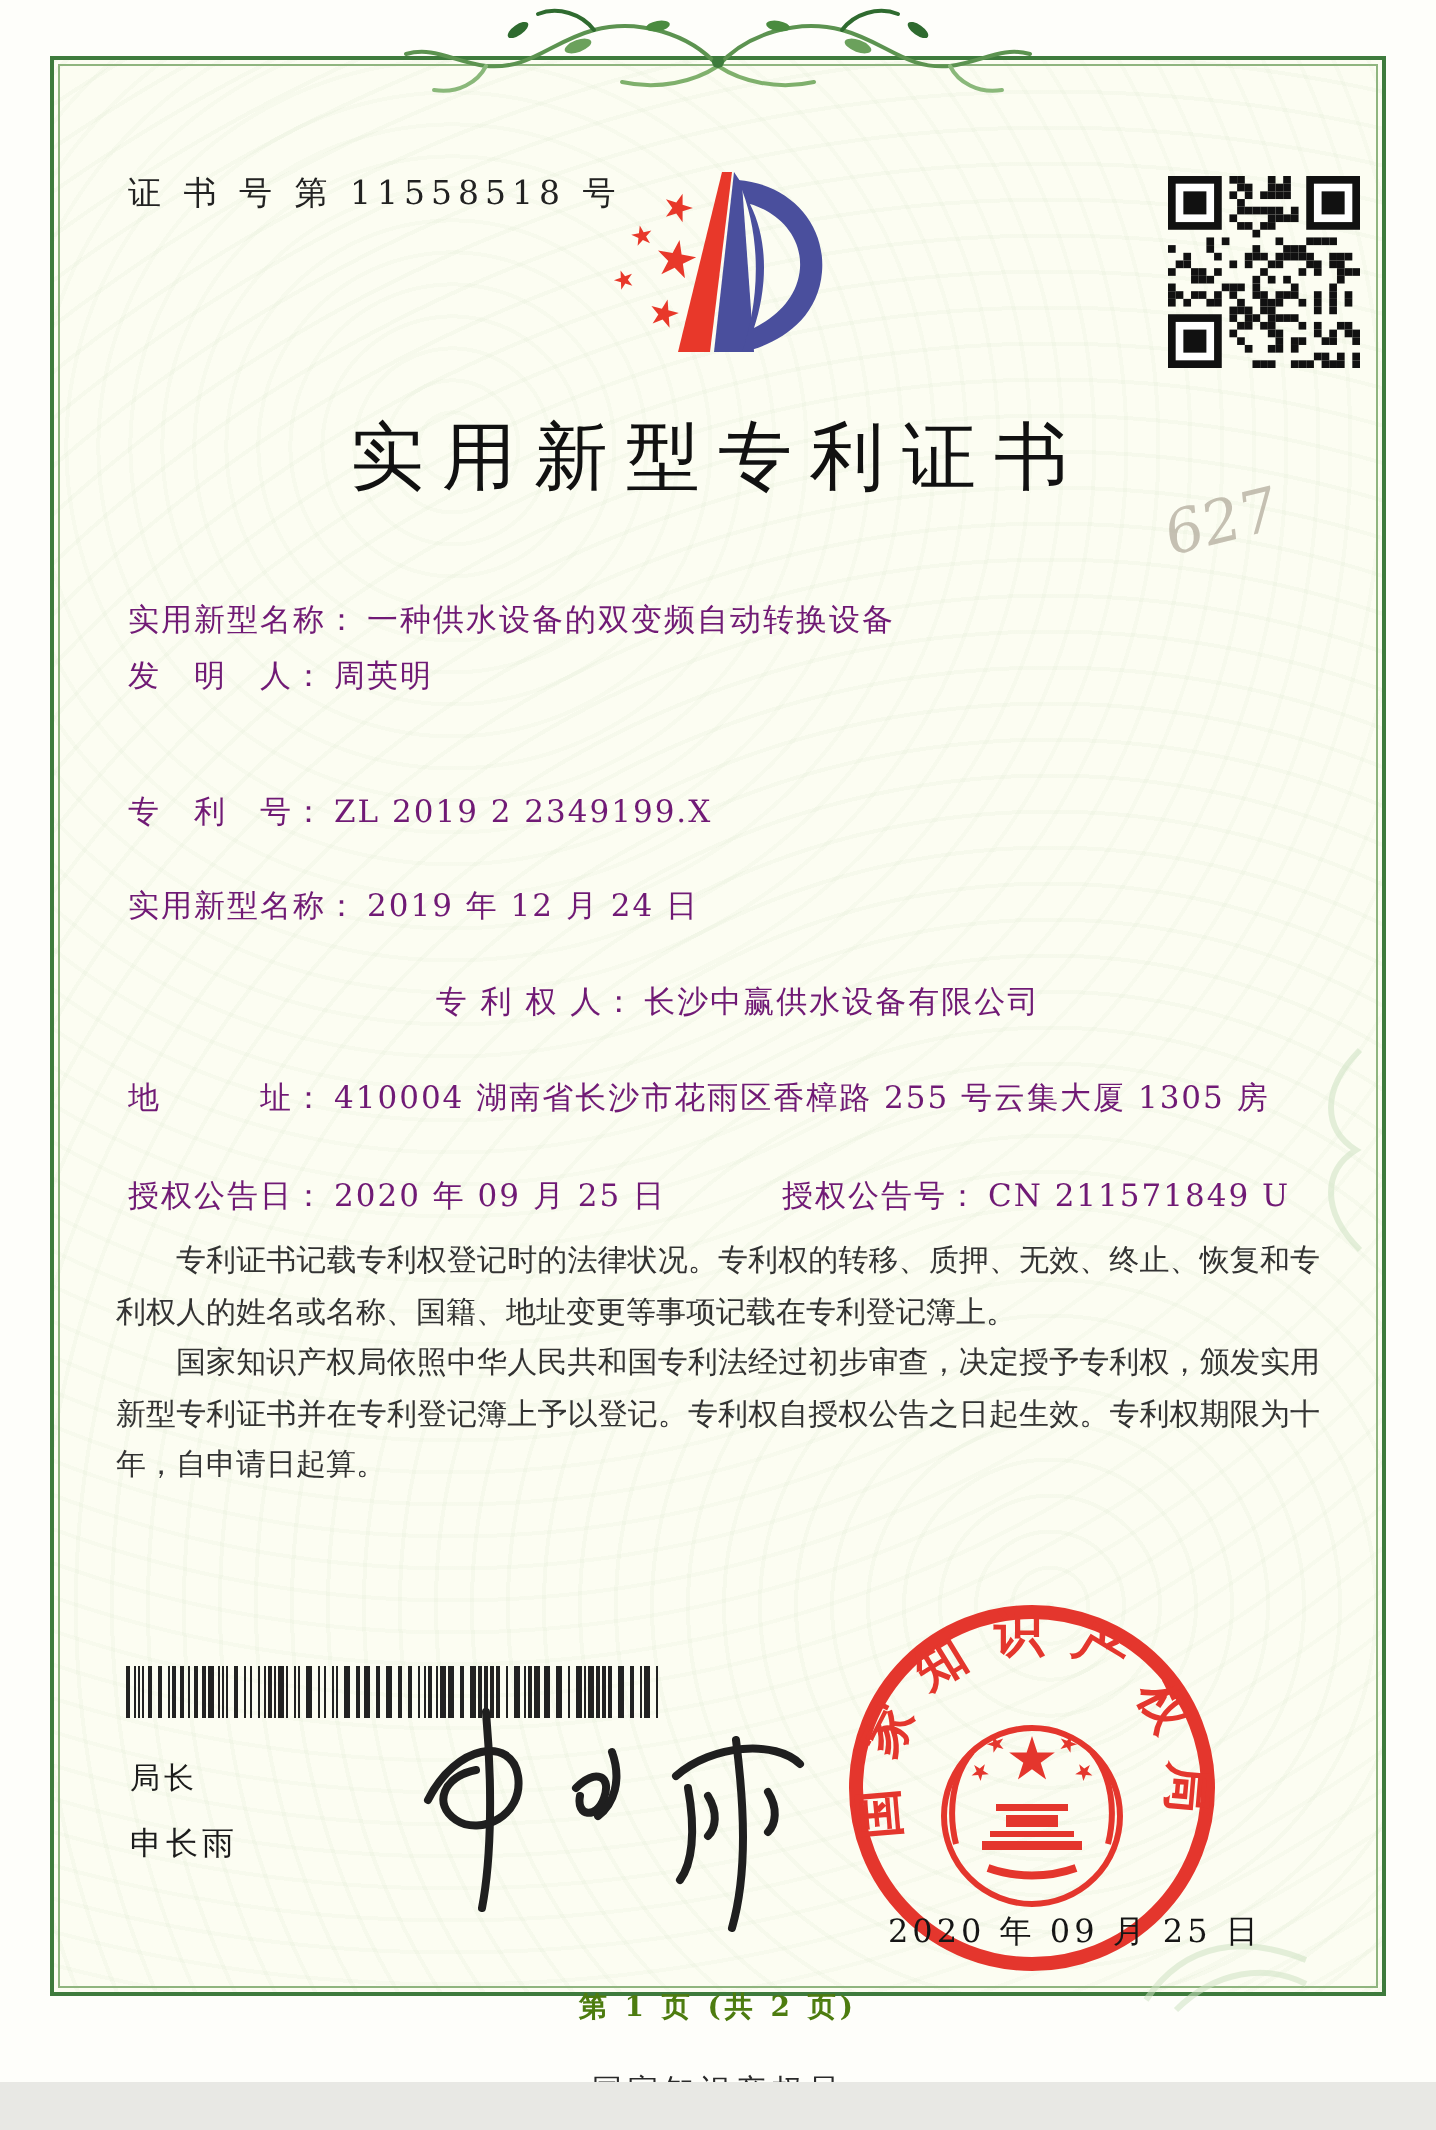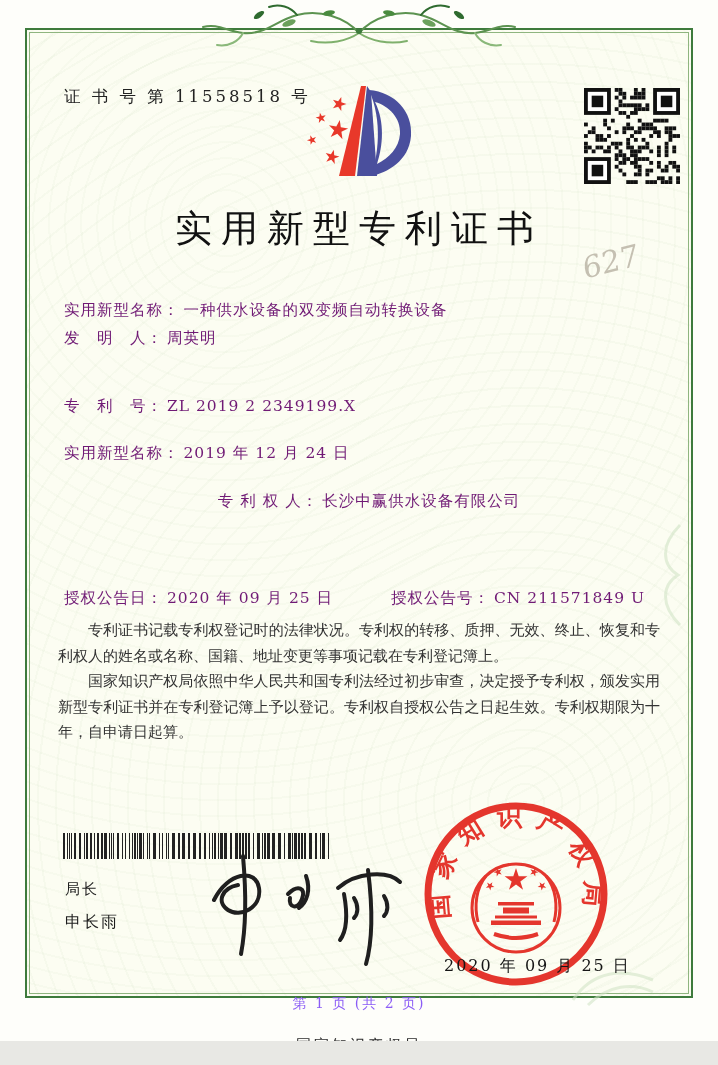--- a/index.html
+++ b/index.html
@@ -29,21 +29,21 @@
   .field .lbl{margin-right:4px;}
   .grant2{margin-left:52px;}
   .paras{left:58px;top:618px;width:602px;font-size:15px;line-height:25.5px;text-align:justify;color:#333;}
   .paras p{margin:0;text-indent:2em;}
   .barcode{left:63px;top:833px;width:272px;height:26px;}
   .signer-title{left:65px;top:880px;font-size:15px;letter-spacing:2px;}
   .signer-name{left:65px;top:912px;font-size:16px;letter-spacing:2px;}
   .signature{left:188px;top:842px;width:240px;height:130px;}
   .seal{left:420px;top:798px;width:192px;height:192px;z-index:2;}
   .seal-date{left:444px;top:956px;font-size:16px;letter-spacing:2px;color:#161616;z-index:3;}
-  .page-info{left:0;top:995px;width:100%;text-align:center;font-size:14px;letter-spacing:2px;color:#8b5cf6;}
+  .page-info{left:0;top:995px;width:100%;text-align:center;font-size:14px;letter-spacing:2px;color:#4d7c0f;font-weight:bold;}
   .back-note{left:0;top:1036px;width:100%;text-align:center;font-size:15px;letter-spacing:3px;color:#2a2a2a;}
   .ornament{left:50%;top:1px;transform:translateX(-50%);z-index:3;}
   .flourish{z-index:1;opacity:.55;}
   .logo{left:295px;top:84px;width:138px;height:114px;}
   .qr{left:584px;top:88px;width:96px;height:96px;}
 </style>
 </head>
 <body>
 
 <div class="page">
@@ -298,20 +298,23 @@
   </div>
   <div class="abs field f-patno">
     <span class="lbl">专　利　号：</span><span>ZL 2019 2 2349199.X</span>
   </div>
   <div class="abs field f-filing">
     <span class="lbl">实用新型名称：</span><span>2019 年 12 月 24 日</span>
   </div>
   <div class="abs field f-patentee">
     <span class="lbl">专 利 权 人：</span><span>长沙中赢供水设备有限公司</span>
   </div>
+  <div class="abs field f-address">
+    <span class="lbl">地　　　址：</span><span>410004 湖南省长沙市花雨区香樟路 255 号云集大厦 1305 房</span>
+  </div>
   <div class="abs field f-grant">
     <span class="lbl">授权公告日：</span><span>2020 年 09 月 25 日</span>
     <span class="lbl grant2">授权公告号：</span><span>CN 211571849 U</span>
   </div>
 
   <div class="abs paras">
     <p>专利证书记载专利权登记时的法律状况。专利权的转移、质押、无效、终止、恢复和专利权人的姓名或名称、国籍、地址变更等事项记载在专利登记簿上。</p>
     <p>国家知识产权局依照中华人民共和国专利法经过初步审查，决定授予专利权，颁发实用新型专利证书并在专利登记簿上予以登记。专利权自授权公告之日起生效。专利权期限为十年，自申请日起算。</p>
   </div>
 

